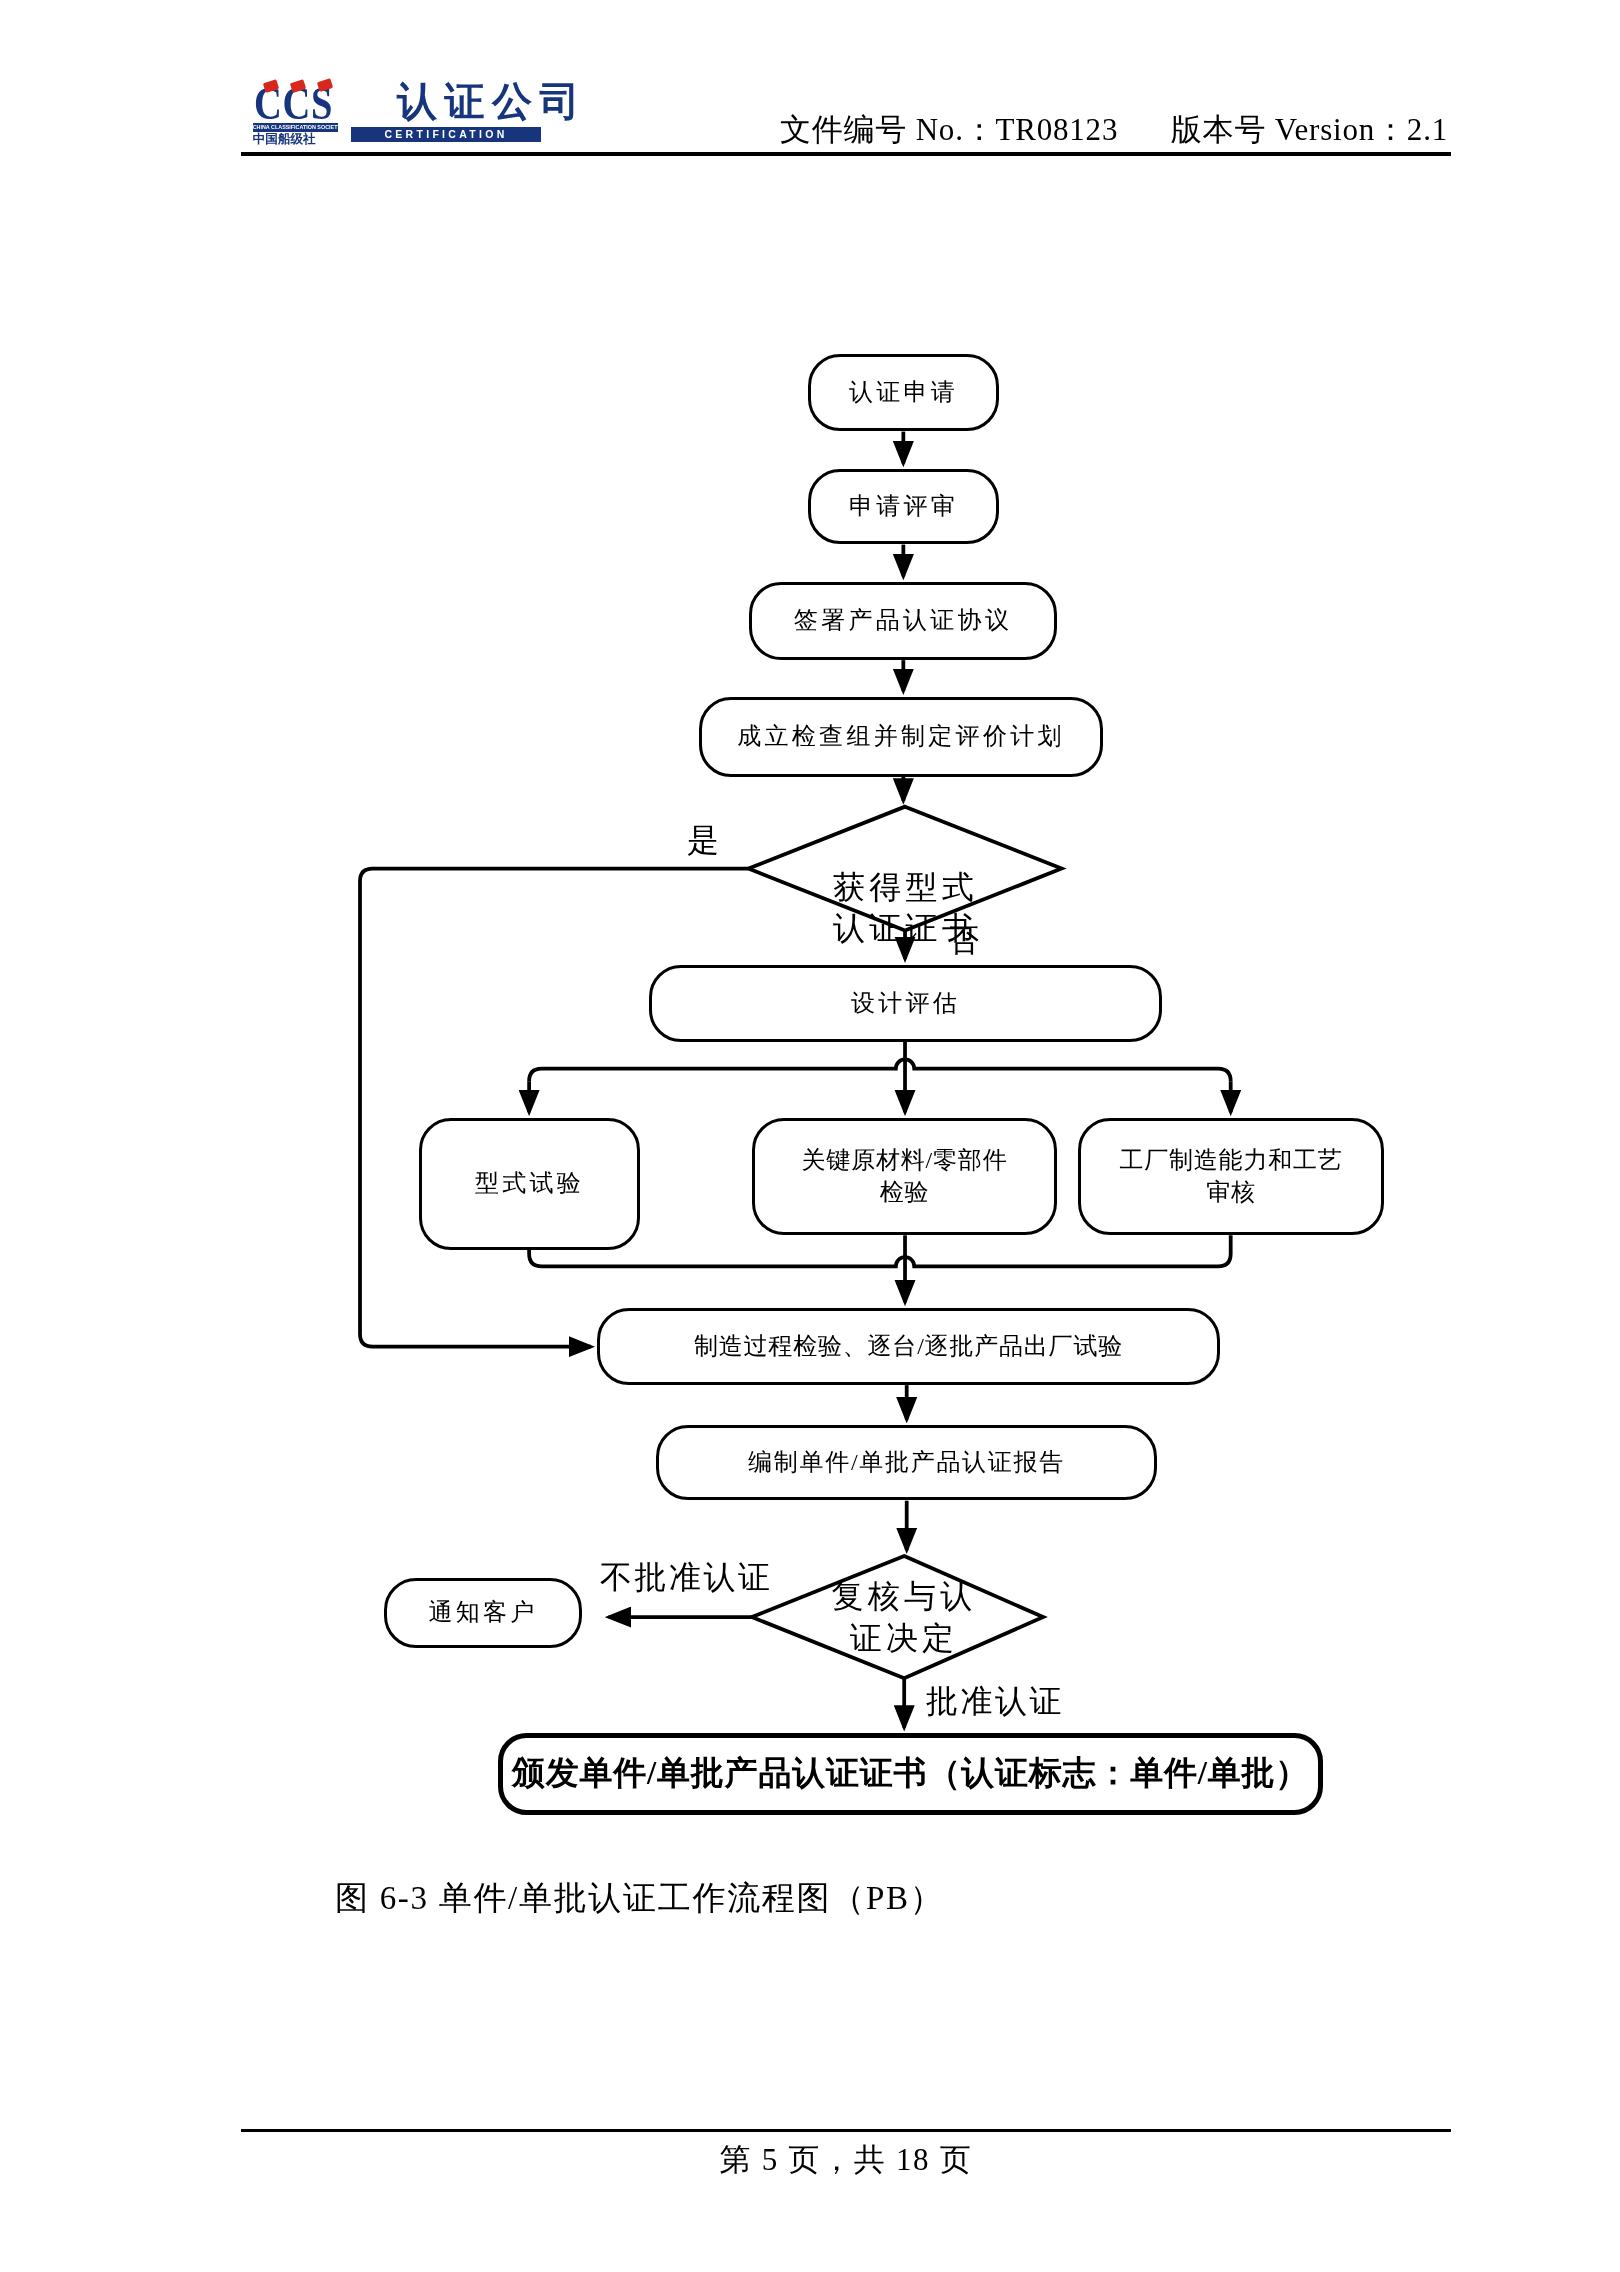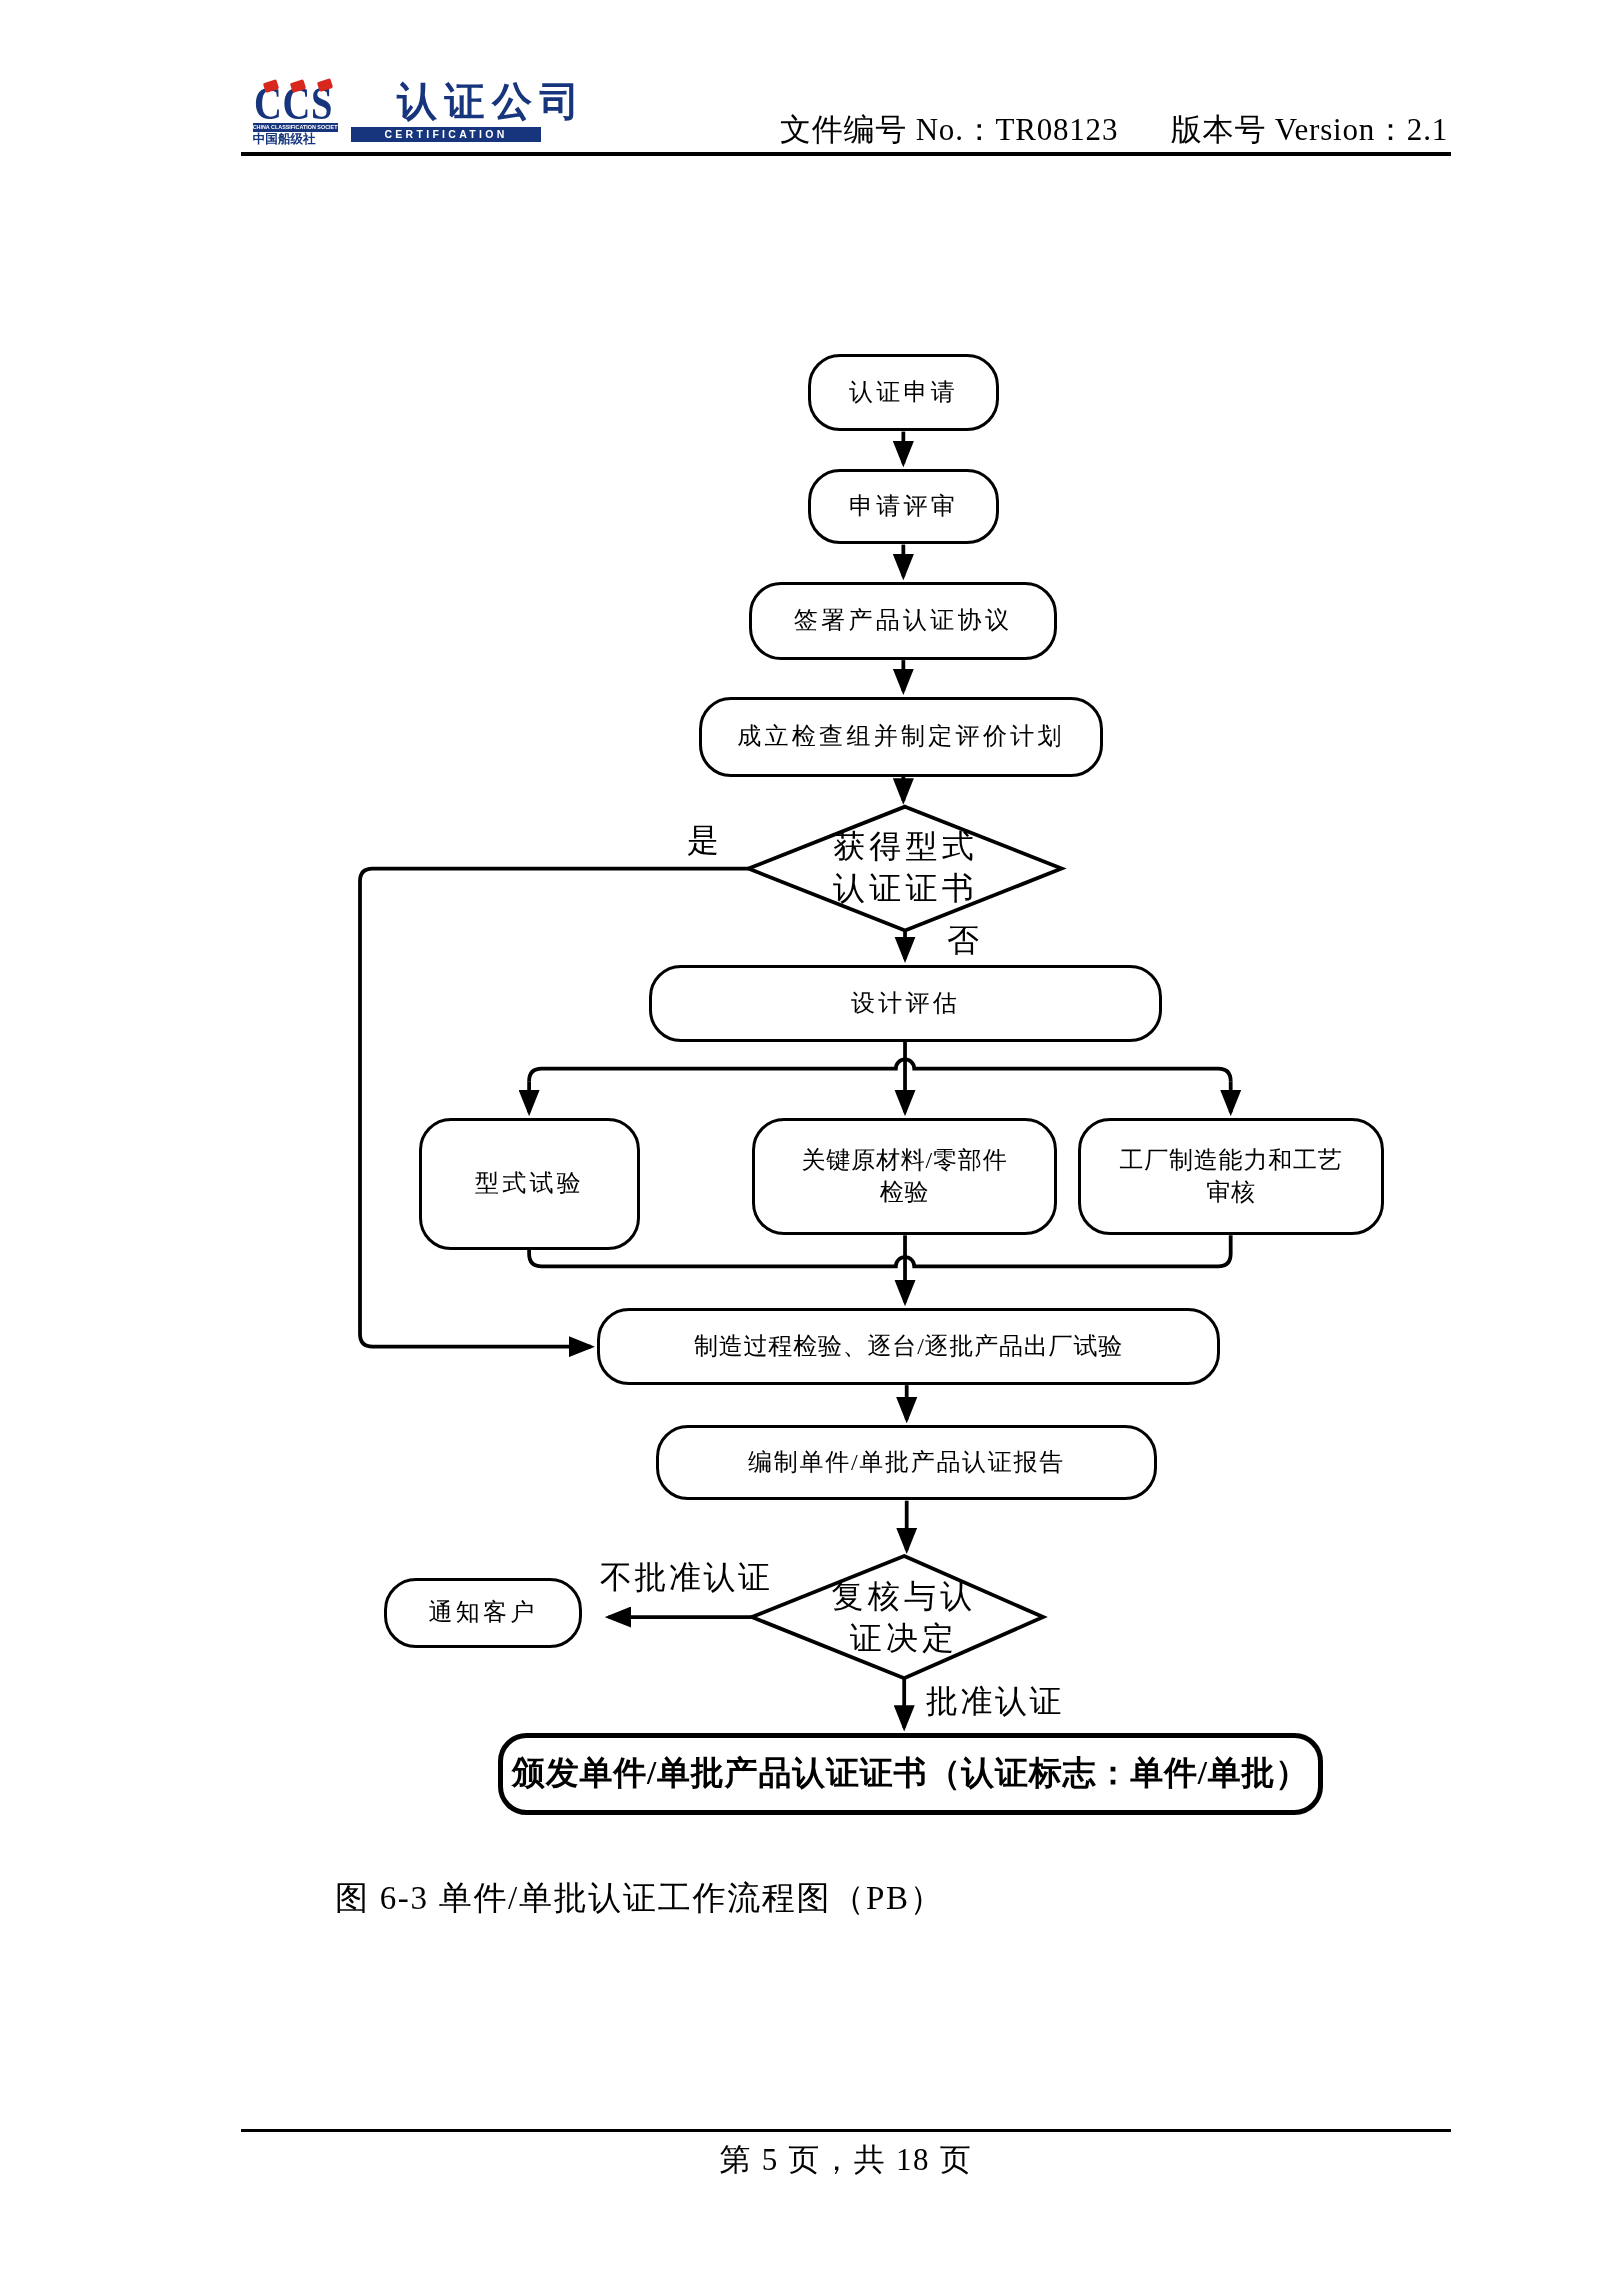--- a/index.html
+++ b/index.html
@@ -149,21 +149,21 @@
   </div>
 
   <div class="node" style="left:749px;top:582px;width:308px;height:78px;">
     <div>签署产品认证协议</div>
   </div>
 
   <div class="node" style="left:699px;top:697px;width:404px;height:80px;">
     <div>成立检查组并制定评价计划</div>
   </div>
 
-  <div class="dtext" style="left:805px;top:822px;width:201px;height:92px;">
+  <div class="dtext" style="left:805px;top:858px;width:201px;height:92px;justify-content:flex-end;">
     <div>获得型式</div>
     <div>认证证书</div>
   </div>
 
   <div class="node" style="left:649px;top:965px;width:513px;height:77px;">
     <div>设计评估</div>
   </div>
 
   <div class="node" style="left:419px;top:1118px;width:221px;height:132px;">
     <div>型式试验</div>

